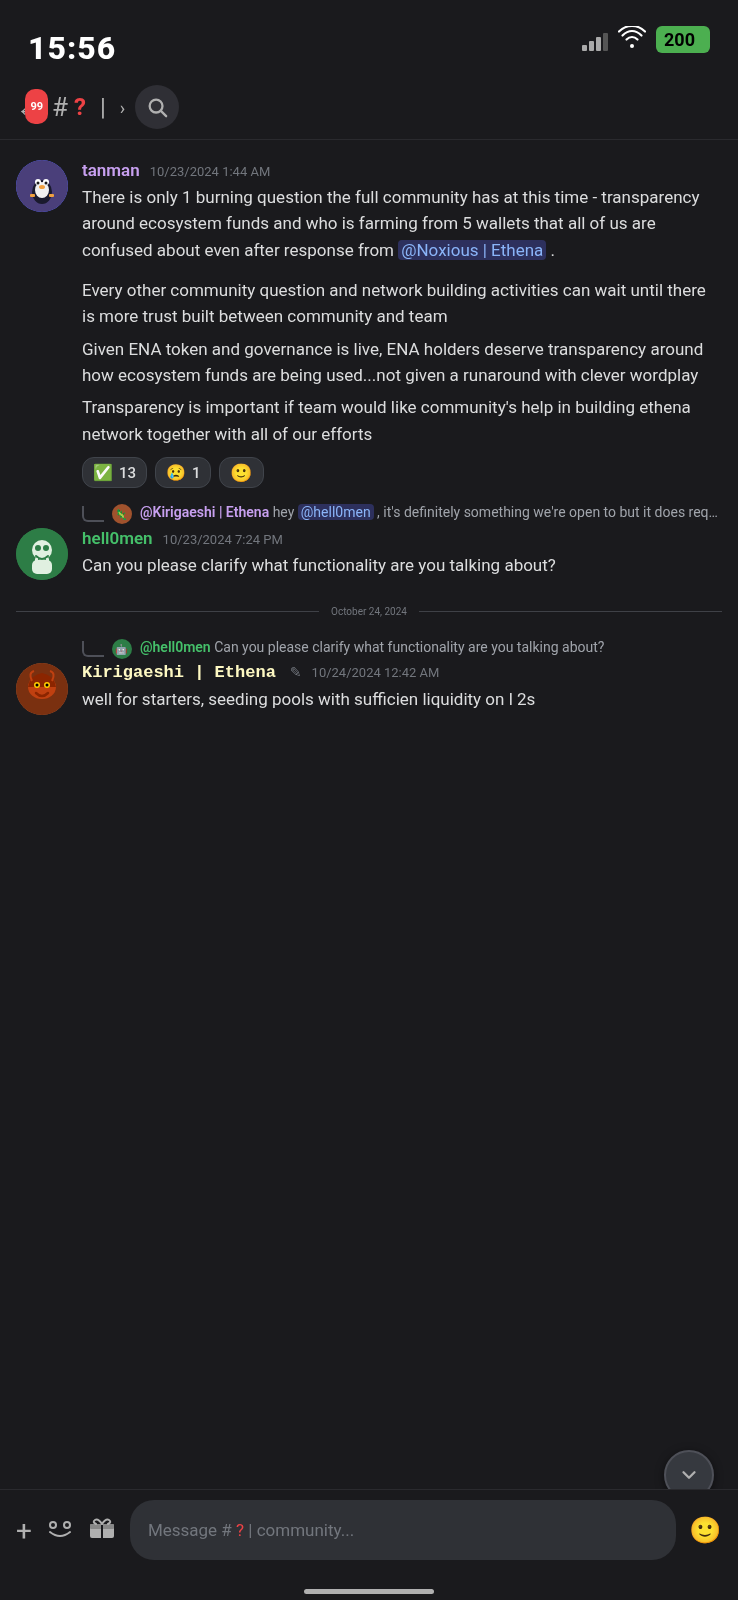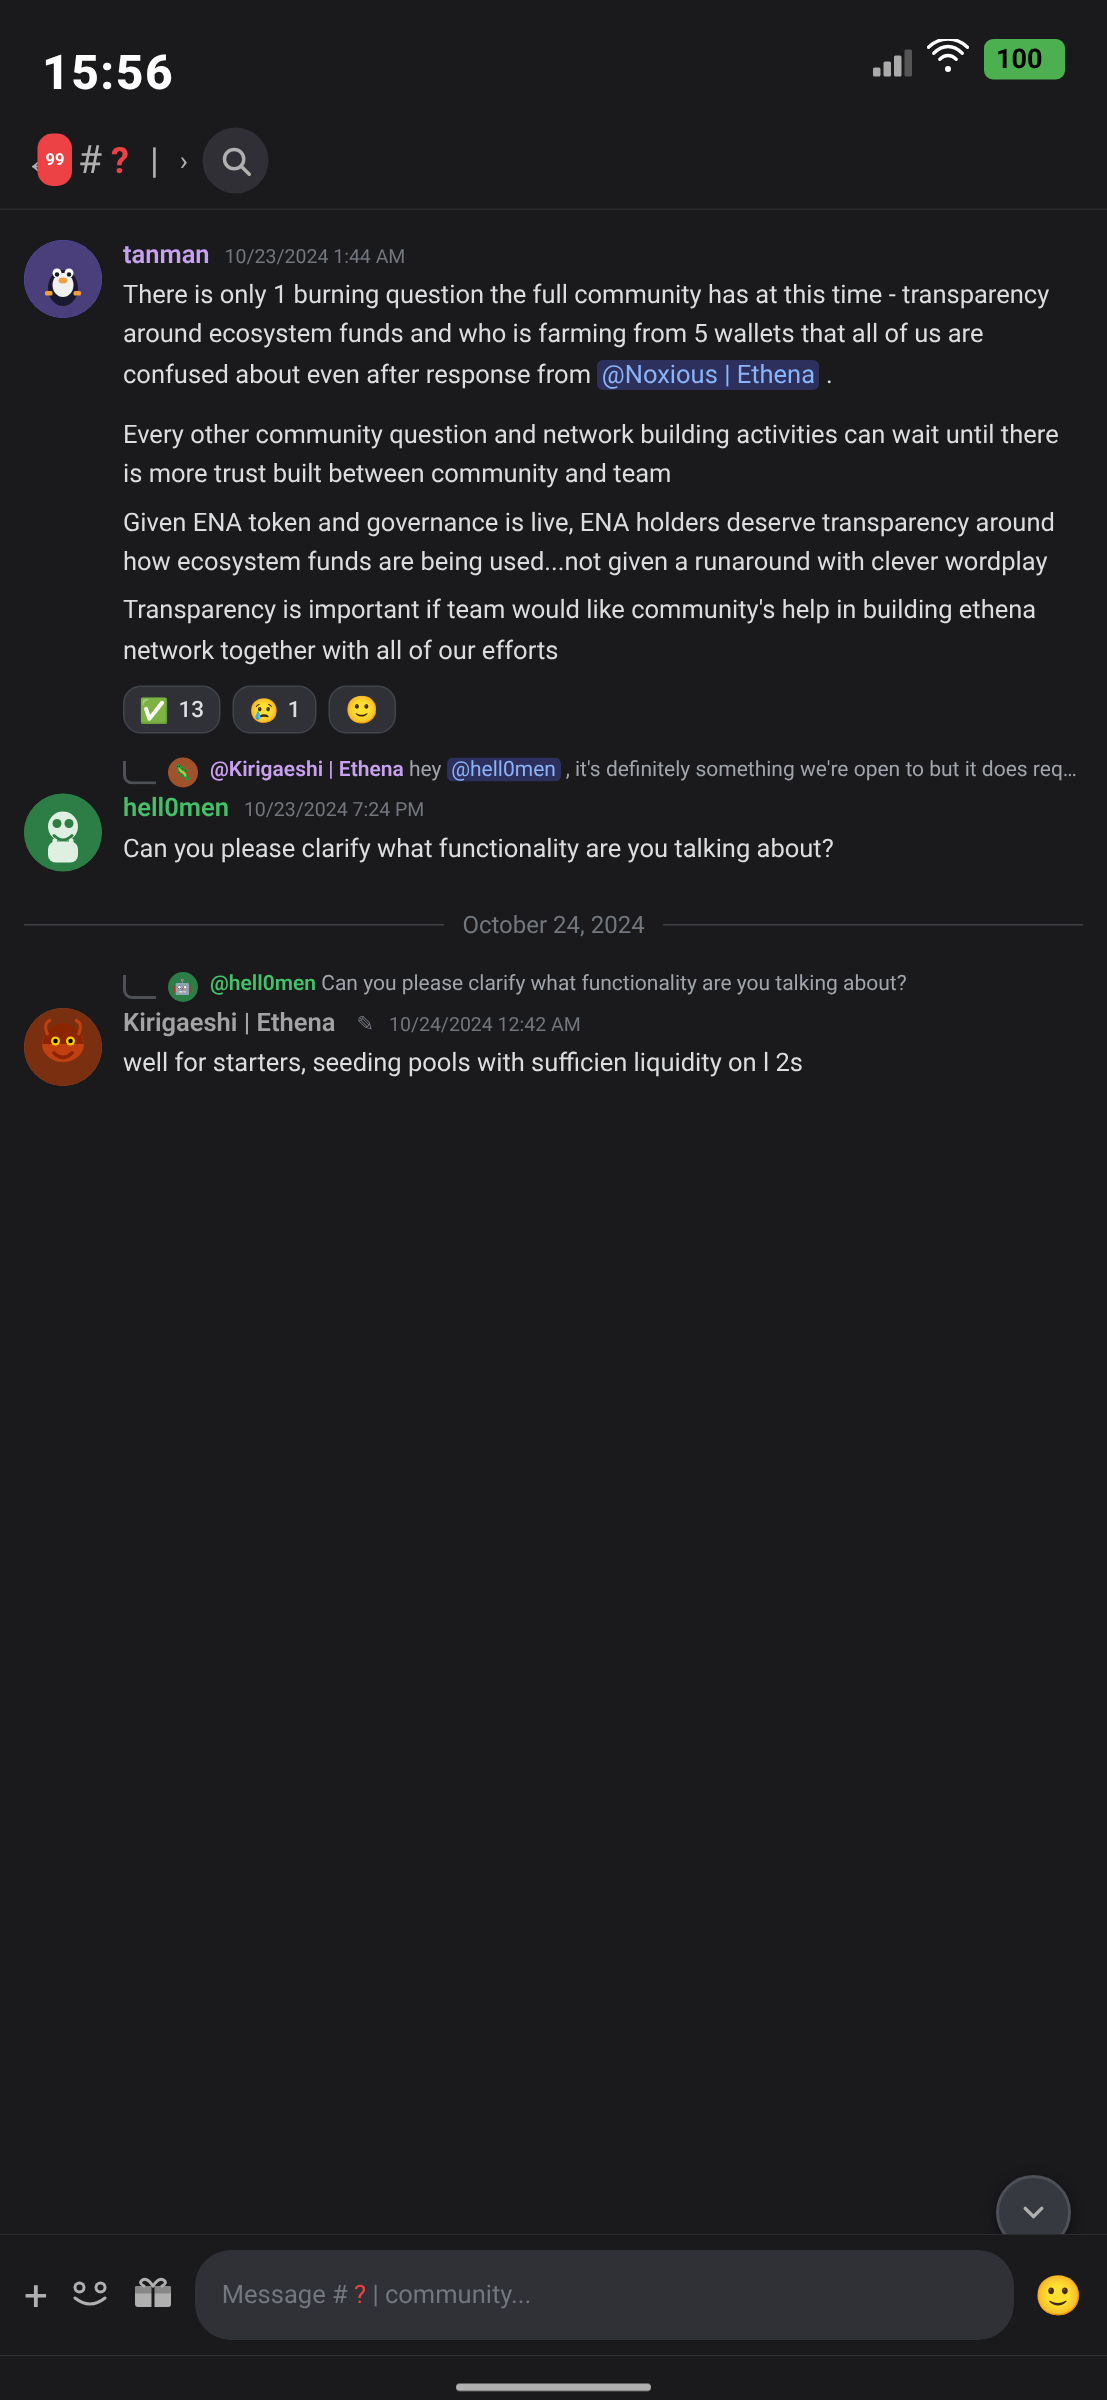--- a/index.html
+++ b/index.html
@@ -191,21 +191,21 @@
       align-items: baseline;
       gap: 10px;
       margin-bottom: 4px;
     }
     .username {
       font-size: 17px;
       font-weight: 600;
     }
     .username-tanman { color: #c8a0f0; }
     .username-hellomen { color: #45c06a; }
-    .username-kirigaeshi { color: #a3a3a3; }
+    .username-kirigaeshi { color: #fef9c3; font-family: Liberation Mono, monospace; }
 
     .timestamp {
       font-size: 13px;
       color: #72767d;
     }
     .message-text {
       font-size: 17px;
       line-height: 1.55;
       color: #dcddde;
       word-break: break-word;
@@ -273,21 +273,21 @@
     }
     .reply-username-green { color: #45c06a; }
 
     
     .date-separator {
       display: flex;
       align-items: center;
       gap: 12px;
       padding: 16px 16px;
       color: #72767d;
-      font-size: 16px;
+      font-size: 10px;
     }
     .date-separator::before,
     .date-separator::after {
       content: '';
       flex: 1;
       height: 1px;
       background: #3f4147;
     }
 
     
@@ -375,21 +375,21 @@
     </div>
     <span class="wifi-icon">
       <svg width="28" height="22" viewBox="0 0 28 22" fill="none">
         <path d="M14 18a2 2 0 1 1 0 4 2 2 0 0 1 0-4z" fill="white"></path>
         <path d="M8.5 13.5C10.1 11.9 11.9 11 14 11s3.9.9 5.5 2.5" stroke="white" stroke-width="2.2" stroke-linecap="round" fill="none"></path>
         <path d="M4.5 9.5C7.4 6.6 10.5 5 14 5s6.6 1.6 9.5 4.5" stroke="white" stroke-width="2.2" stroke-linecap="round" fill="none"></path>
         <path d="M1 5.5C4.8 1.7 9.1 0 14 0s9.2 1.7 13 5.5" stroke="white" stroke-width="2.2" stroke-linecap="round" fill="none"></path>
       </svg>
     </span>
     <div class="battery-box">
-      <span>100</span>
+      <span>200</span>
     </div>
   </div>
 </div>
 
 <div class="channel-header">
   <div class="back-btn">
     <span class="back-arrow">←</span>
     <span class="notif-badge">99</span>
   </div>
   <div class="header-icons">

